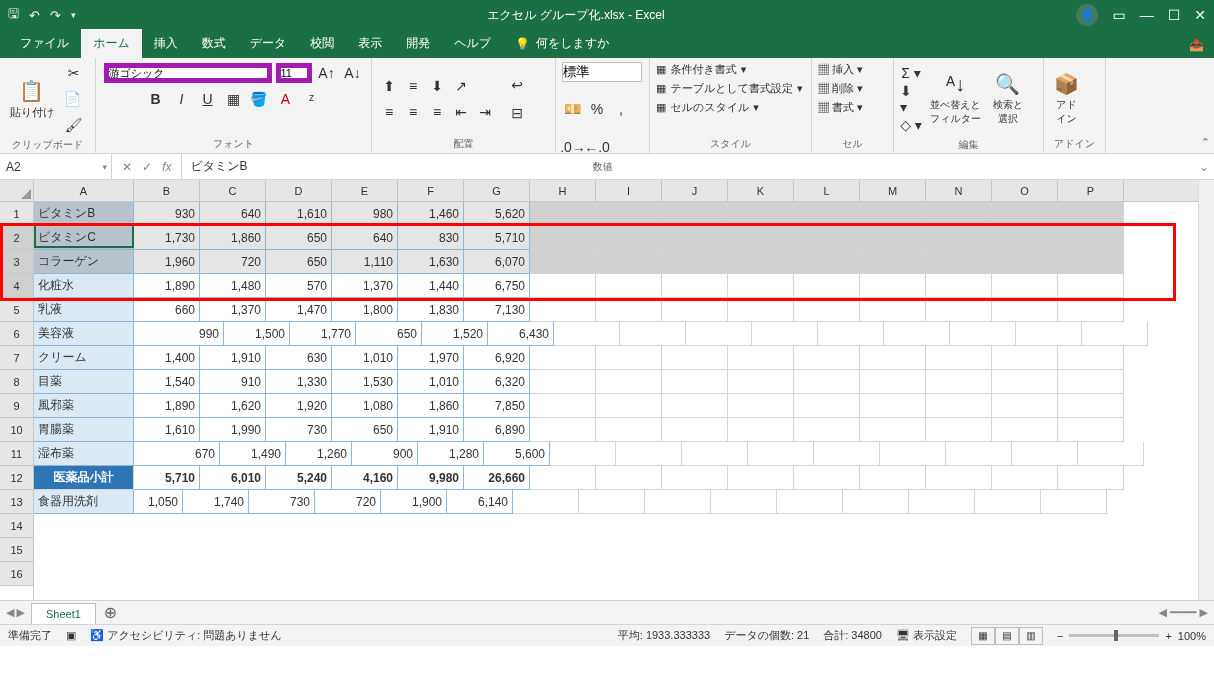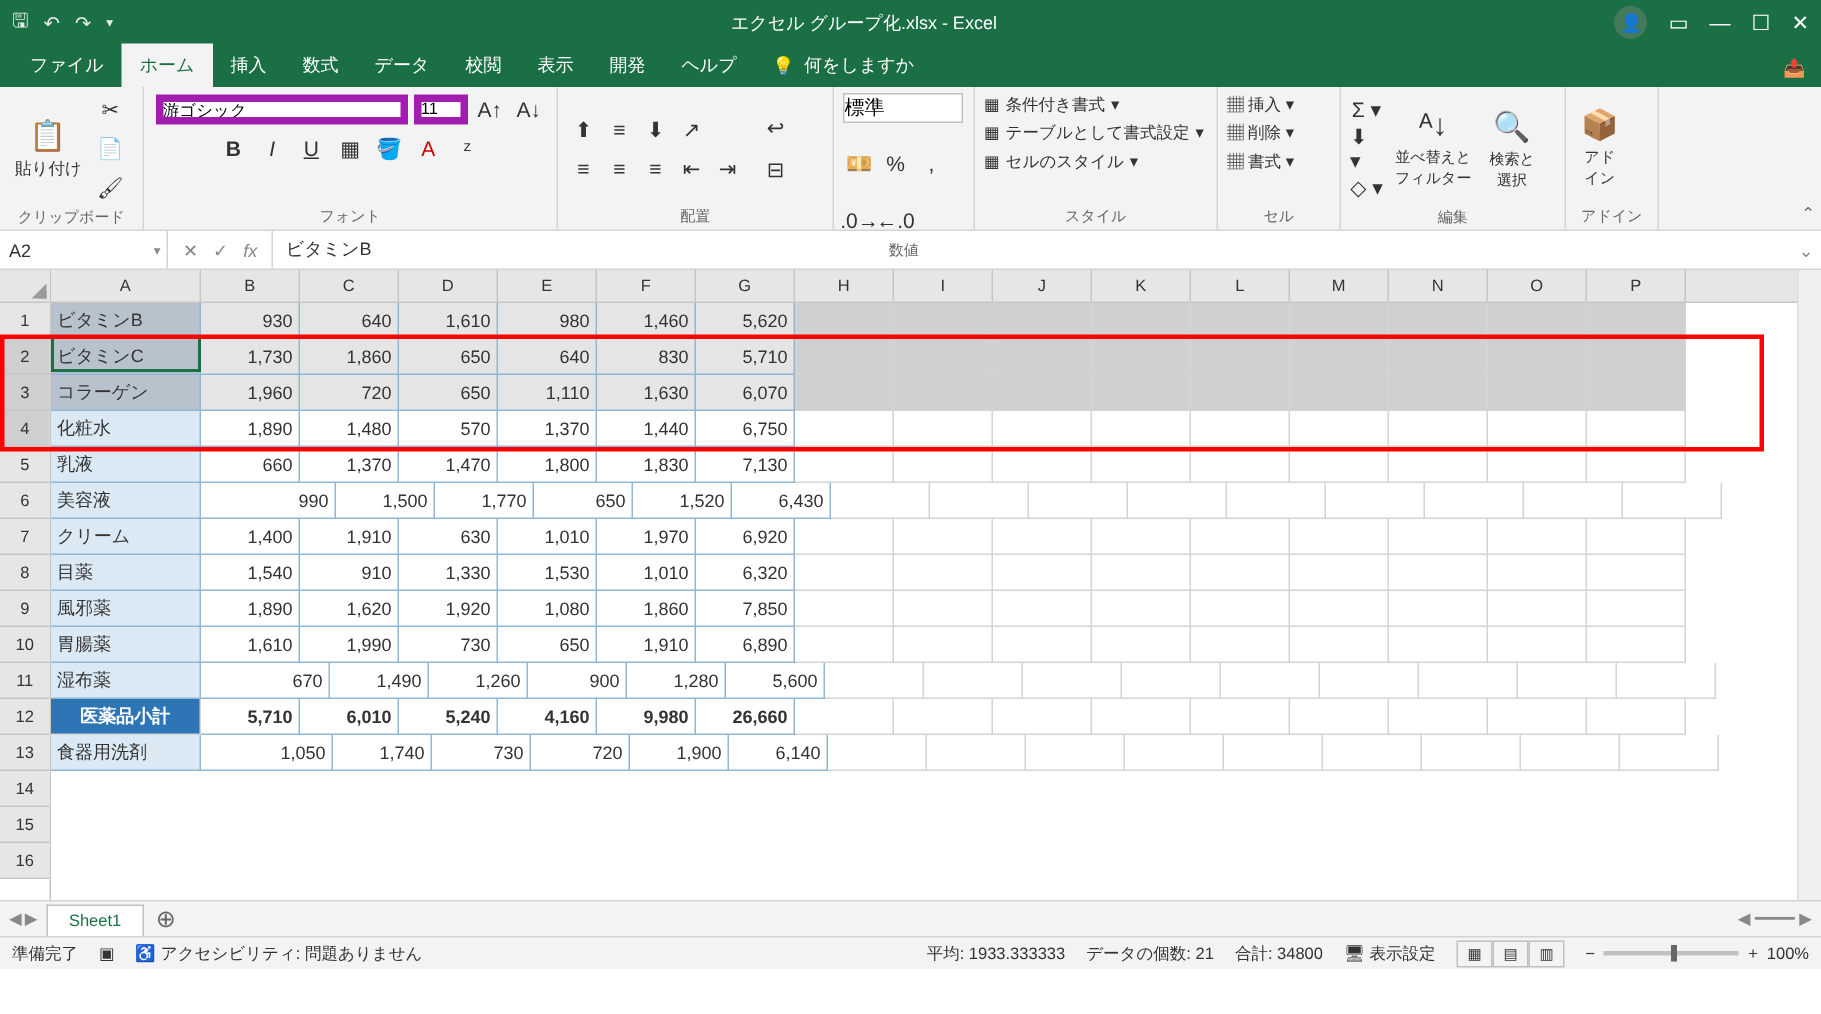--- a/index.html
+++ b/index.html
@@ -500,21 +500,21 @@
           <div class="cell" style="width: 66px;"></div>
           <div class="cell" style="width: 66px;"></div>
           <div class="cell" style="width: 66px;"></div>
           <div class="cell" style="width: 66px;"></div>
           <div class="cell" style="width: 66px;"></div>
           <div class="cell" style="width: 66px;"></div>
           <div class="cell" style="width: 66px;"></div>
         </div>
         <div class="cellsrow">
           <div class="cell cat" style="width: 100px;">食器用洗剤</div>
-          <div class="cell num databox" style="width: 88px;">1,050</div>
+          <div class="cell num databox" style="width: 49px;">1,050</div>
           <div class="cell num databox" style="width: 66px;">1,740</div>
           <div class="cell num databox" style="width: 66px;">730</div>
           <div class="cell num databox" style="width: 66px;">720</div>
           <div class="cell num databox" style="width: 66px;">1,900</div>
           <div class="cell num databox" style="width: 66px;">6,140</div>
           <div class="cell" style="width: 66px;"></div>
           <div class="cell" style="width: 66px;"></div>
           <div class="cell" style="width: 66px;"></div>
           <div class="cell" style="width: 66px;"></div>
           <div class="cell" style="width: 66px;"></div>

